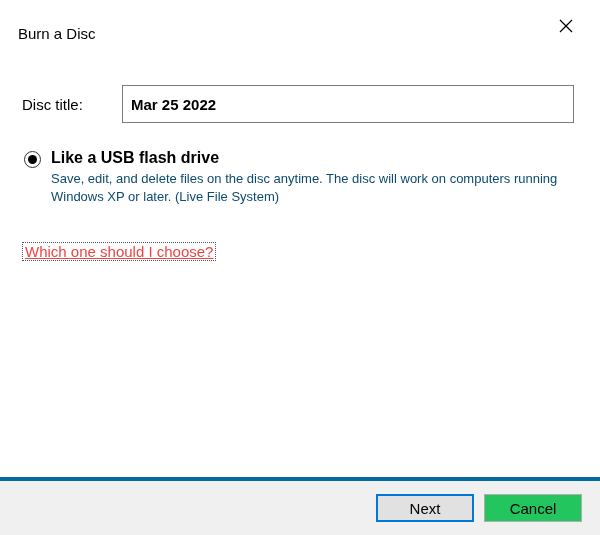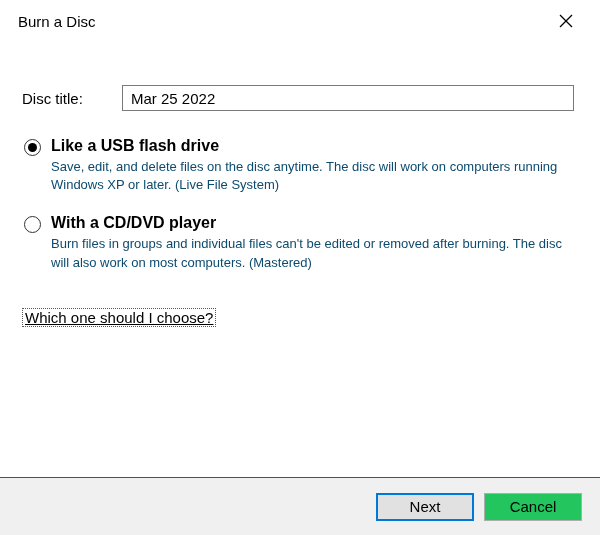--- a/index.html
+++ b/index.html
@@ -7,21 +7,21 @@
   body {
     width:600px; height:535px;
     font-family: "Segoe UI", Tahoma, sans-serif;
     font-size:15px;
     color:#000;
     background:#fff;
     position:relative;
   }
   .titlebar {
     display:flex;
-    align-items:center;
+    align-items:flex-end;
     justify-content:space-between;
     height:42px;
     padding:0 14px 0 18px;
   }
   .titlebar .title { font-size:15px; }
   .close-btn {
     width:40px; height:32px;
     display:flex; align-items:center; justify-content:center;
     cursor:default;
   }
@@ -41,26 +41,27 @@
     align-items:center;
     margin-bottom:26px;
     margin-top:25px;
   }
   .row-title label {
     width:100px;
     font-size:15px;
   }
   .title-input {
     flex:1;
-    height:26px;
+    height:38px;
     border:1px solid #7a7a7a;
     padding:2px 8px;
     font-family:inherit;
     font-size:15px;
     background:#fff;
+    font-weight:bold;
   }
   .option {
     display:flex;
     align-items:flex-start;
     margin-bottom:20px;
     padding-left:2px;
   }
   .radio {
     width:17px; height:17px;
     border:1px solid #333;
@@ -83,35 +84,35 @@
     font-size:16px;
     margin-bottom:3px;
   }
   .option-desc {
     font-size:13px;
     line-height:1.4;
     color:#0c4a6e;
   }
   .help-link {
     display:inline-block;
-    color:#000000;
+    color:#ef4444;
     font-size:15px;
     border:1px dotted #555;
     padding:0 2px;
     margin-top:16px;
     margin-left:0;
     text-decoration:underline;
     cursor:pointer;
   }
   .footer {
     position:absolute;
     bottom:0; left:0; right:0;
     height:58px;
     background:#f0f0f0;
-    border-top:1px solid #0369a1;
+    border-top:4px solid #0369a1;
     display:flex;
     align-items:center;
     justify-content:flex-end;
     padding-right:18px;
     gap:10px;
   }
   .btn {
     min-width:98px;
     height:28px;
     border:1px solid #adadad;
@@ -147,27 +148,20 @@
   </div>
 
   <div class="option">
     <div class="radio selected"></div>
     <div class="option-body">
       <div class="option-title">Like a USB flash drive</div>
       <div class="option-desc">Save, edit, and delete files on the disc anytime. The disc will work on computers running Windows XP or later. (Live File System)</div>
     </div>
   </div>
 
-  <div class="option">
-    <div class="radio"></div>
-    <div class="option-body">
-      <div class="option-title">With a CD/DVD player</div>
-      <div class="option-desc">Burn files in groups and individual files can't be edited or removed after burning. The disc will also work on most computers. (Mastered)</div>
-    </div>
-  </div>
 
   <span class="help-link">Which one should I choose?</span>
 </div>
 
 <div class="footer">
   <div class="btn primary">Next</div>
   <div class="btn">Cancel</div>
 </div>
 
 </body></html>

